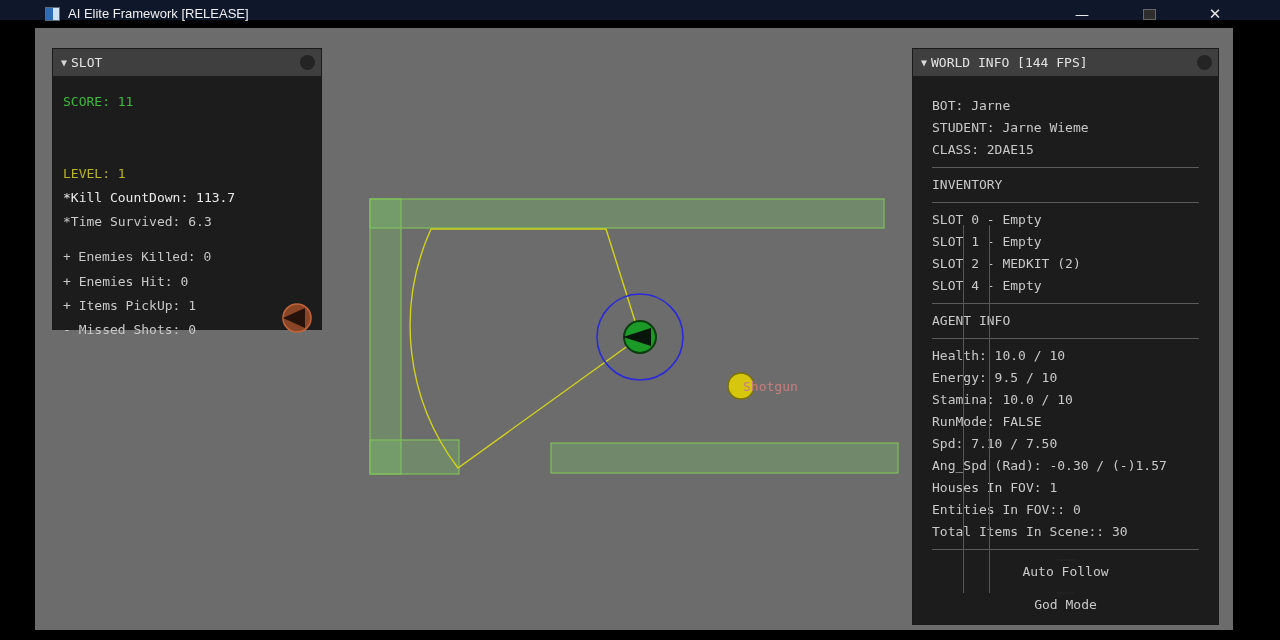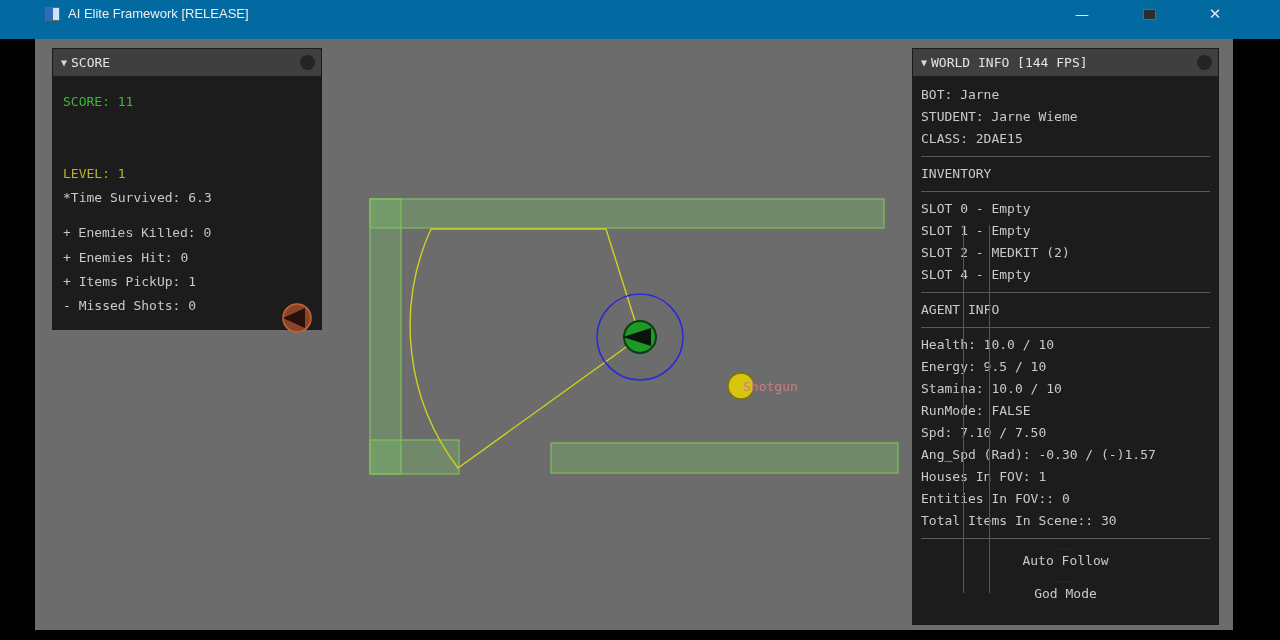--- a/index.html
+++ b/index.html
@@ -3,22 +3,22 @@
 <meta charset="utf-8">
 <style>
   html,body { margin:0; padding:0; }
   body {
     width:1280px; height:640px; position:relative; overflow:hidden;
     background:#000; font-family:"DejaVu Sans Mono", monospace;
   }
 
   
   .titlebar {
-    position:absolute; left:0; top:0; width:1280px; height:39px;
-    background:#0369a1; z-index:10;
+    position:absolute; left:0; top:0; width:1280px; height:20px;
+    background:#0f172a; z-index:10;
   }
   .app-icon {
     position:absolute; left:45px; top:7px; width:15px; height:14px;
     background:#cfe3f5; border:1px solid #5a6a7a; box-sizing:border-box;
   }
   .app-icon::before {
     content:""; position:absolute; left:0; top:0; width:7px; height:12px;
     background:#2d6cb4;
   }
   .window-title {
@@ -57,21 +57,21 @@
   }
 
   .stats-panel { left:52px; top:48px; width:270px; height:282px; }
   .stats-body { padding:14px 10px; font-size:13px; line-height:24px; color:var(--panel-text,#c9c9c9); }
   .srow.gap { margin-top:12px;font-family:Liberation Mono, monospace; }
   .c-green  { color:var(--score,#3db83d); }
   .c-yellow { color:var(--level,#b9b425);margin-top:48px; }
   .c-bright { color:var(--bright-text,#e9e9e9); }
 
   .world-panel { left:912px; top:48px; width:307px; height:577px; }
-  .world-body  { padding:8px; font-size:13px; line-height:22px; color:var(--panel-text,#c9c9c9); position:relative; }
+  .world-body  { padding:19px; font-size:13px; line-height:22px; color:var(--panel-text,#c9c9c9); position:relative; }
   .sep { height:1px; background:#5a5a5a; margin:6px 0; }
   .colline {
     position:absolute; width:1px; background:#565656; top:149px; height:368px; z-index:0;
   }
   .colline.a { left:50px; } .colline.b { left:76px; }
 
   .check-row { display:flex; align-items:center; margin-top:9px; height:24px;flex-direction:column; }
   .checkbox  { width:18px; height:18px; box-sizing:border-box; border:1px solid #222; }
   .checkbox.filled { background:#50505a; }
   .checkbox.empty  { background:#2e2e37; }
@@ -91,26 +91,27 @@
       <span class="max-glyph"></span>
     </div>
   <div class="winbtn close">✕</div>
 </div>
 
 <div class="viewport"></div>
 
 <div class="panel stats-panel">
   <div class="panel-header">
     <span class="collapse-arrow">▼</span>
-    <span>SCORE</span>
+    <span>SLOT</span>
     <span class="panel-circle"></span>
   </div>
   <div class="stats-body">
     <div class="srow c-green">SCORE: 11</div>
     <div class="srow c-yellow">LEVEL: 1</div>
+    <div class="srow c-bright">*Kill CountDown: 113.7</div>
     <div class="srow">*Time Survived: 6.3</div>
     <div class="srow gap">+ Enemies Killed: 0</div>
     <div class="srow">+ Enemies Hit: 0</div>
     <div class="srow">+ Items PickUp: 1</div>
     <div class="srow">- Missed Shots: 0</div>
   </div>
 </div>
 
 <div class="panel world-panel">
   <div class="panel-header">

